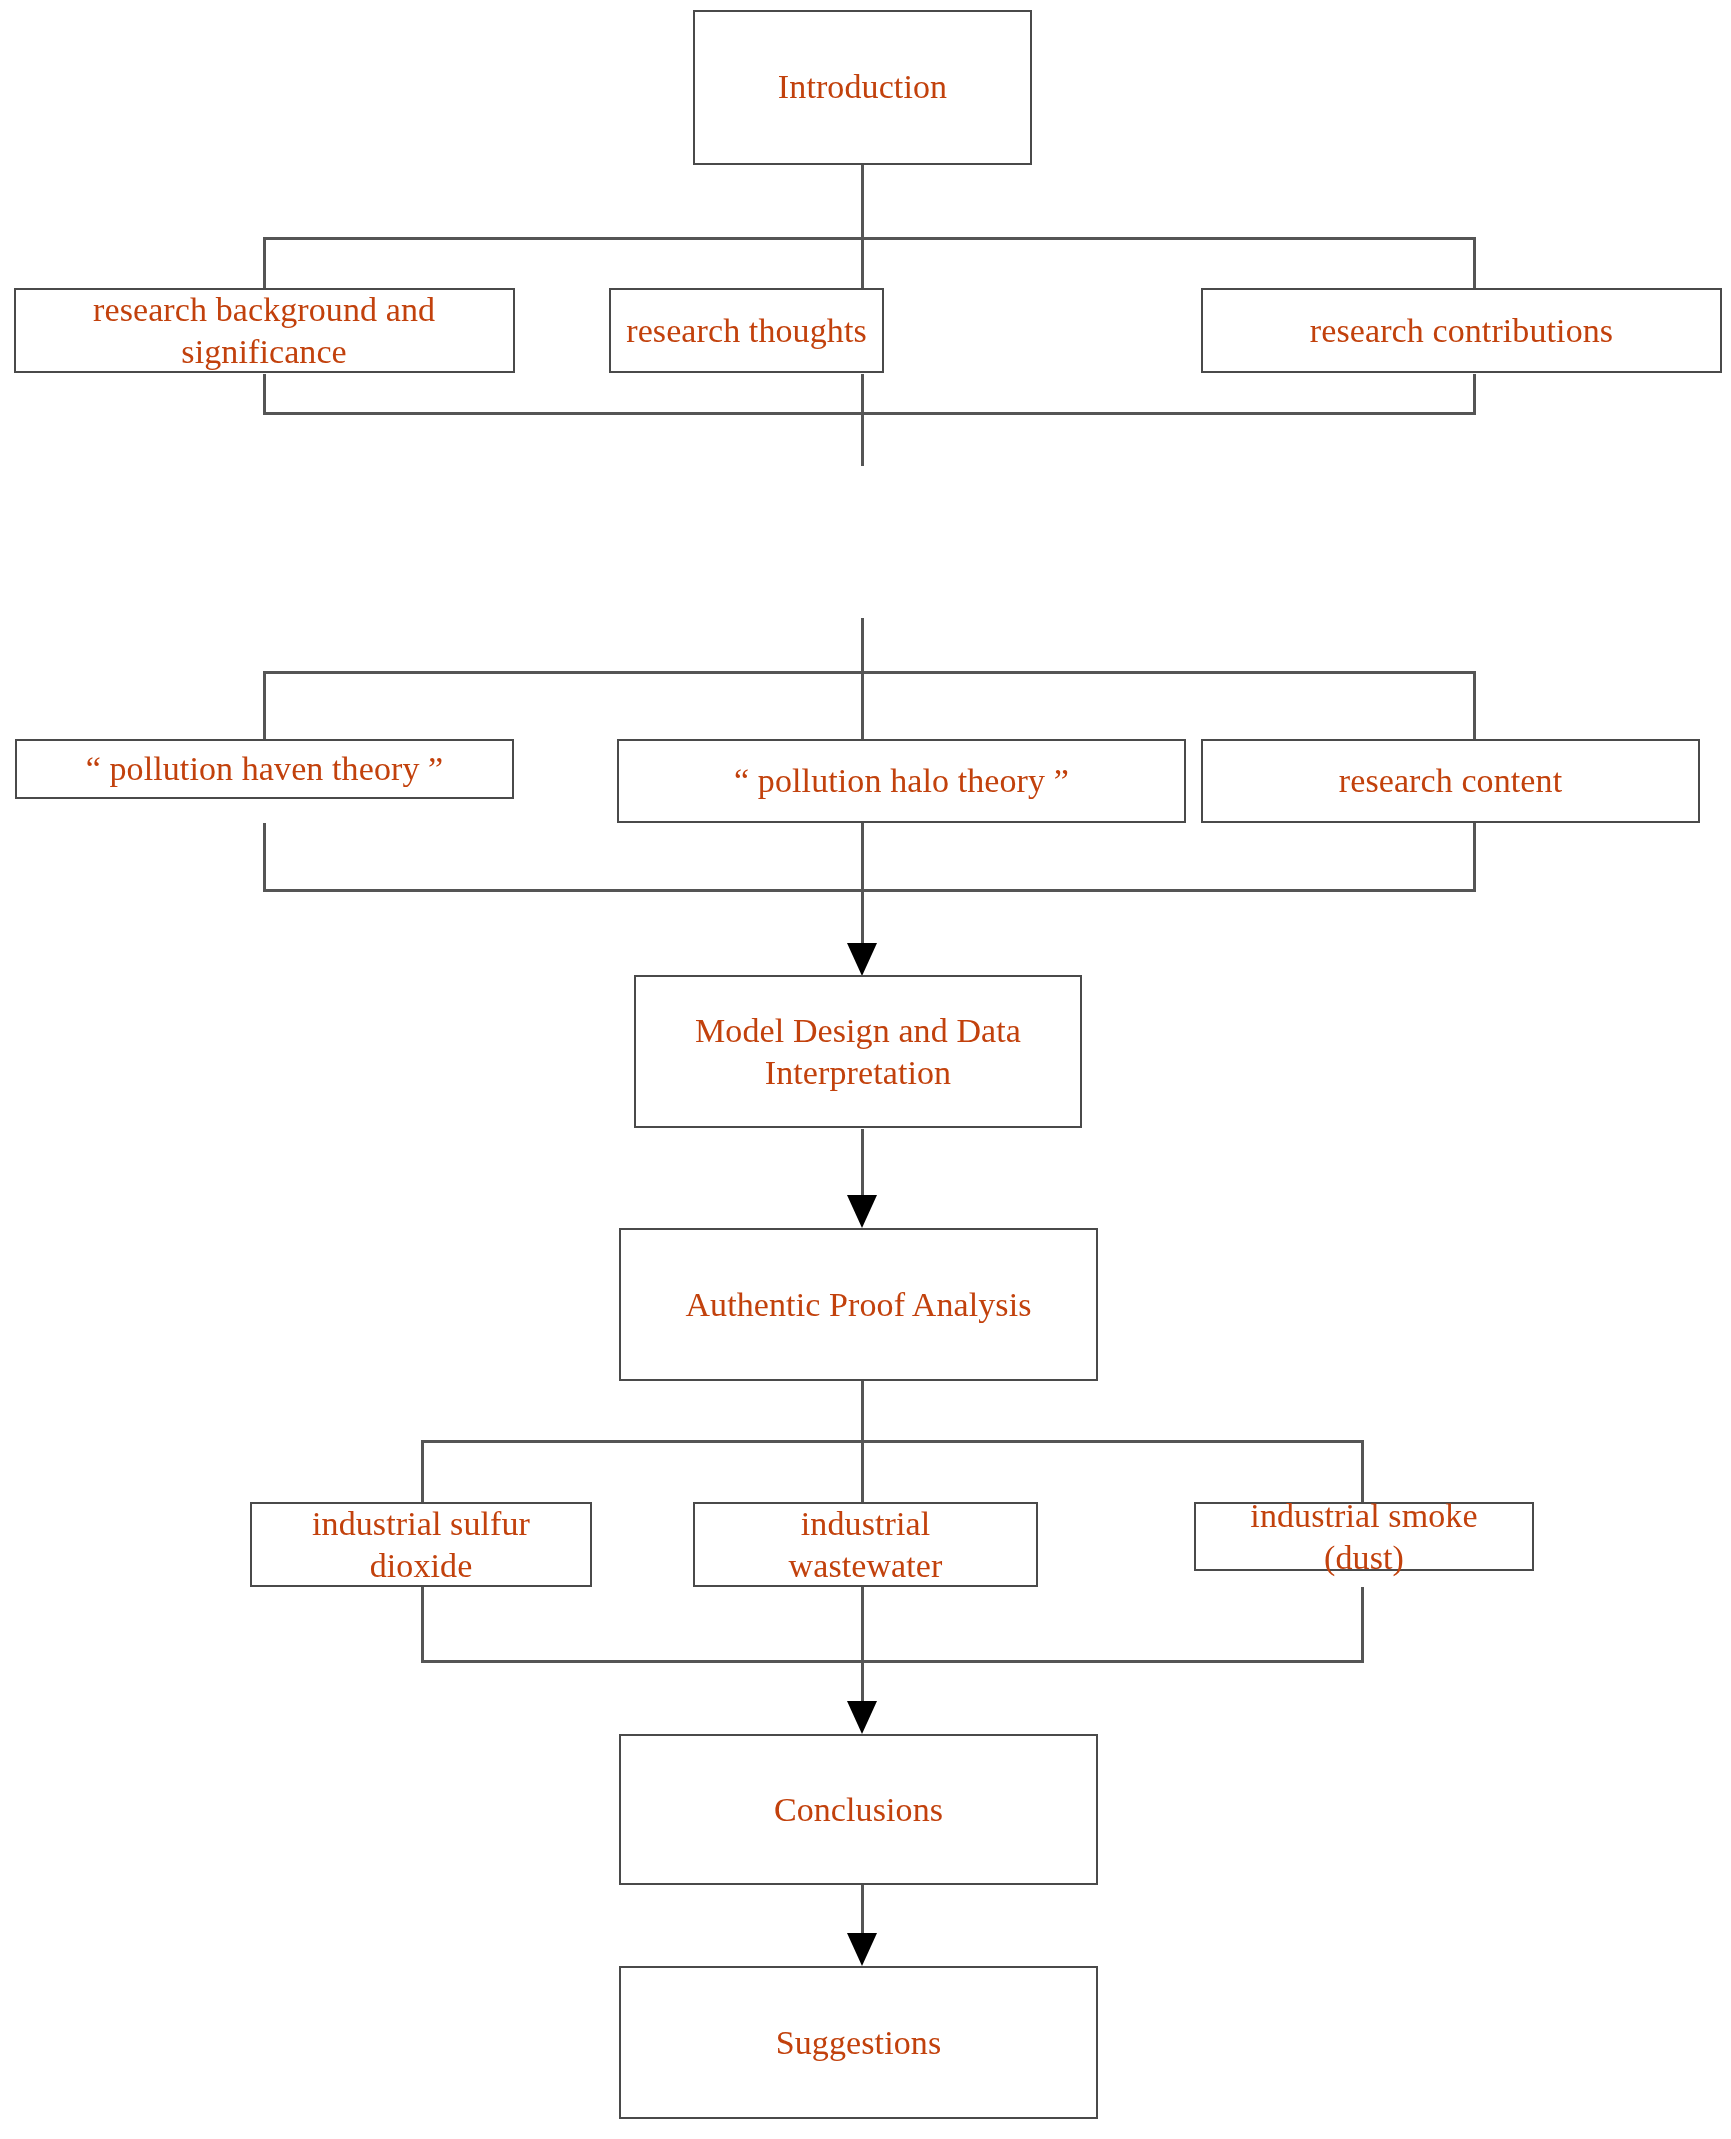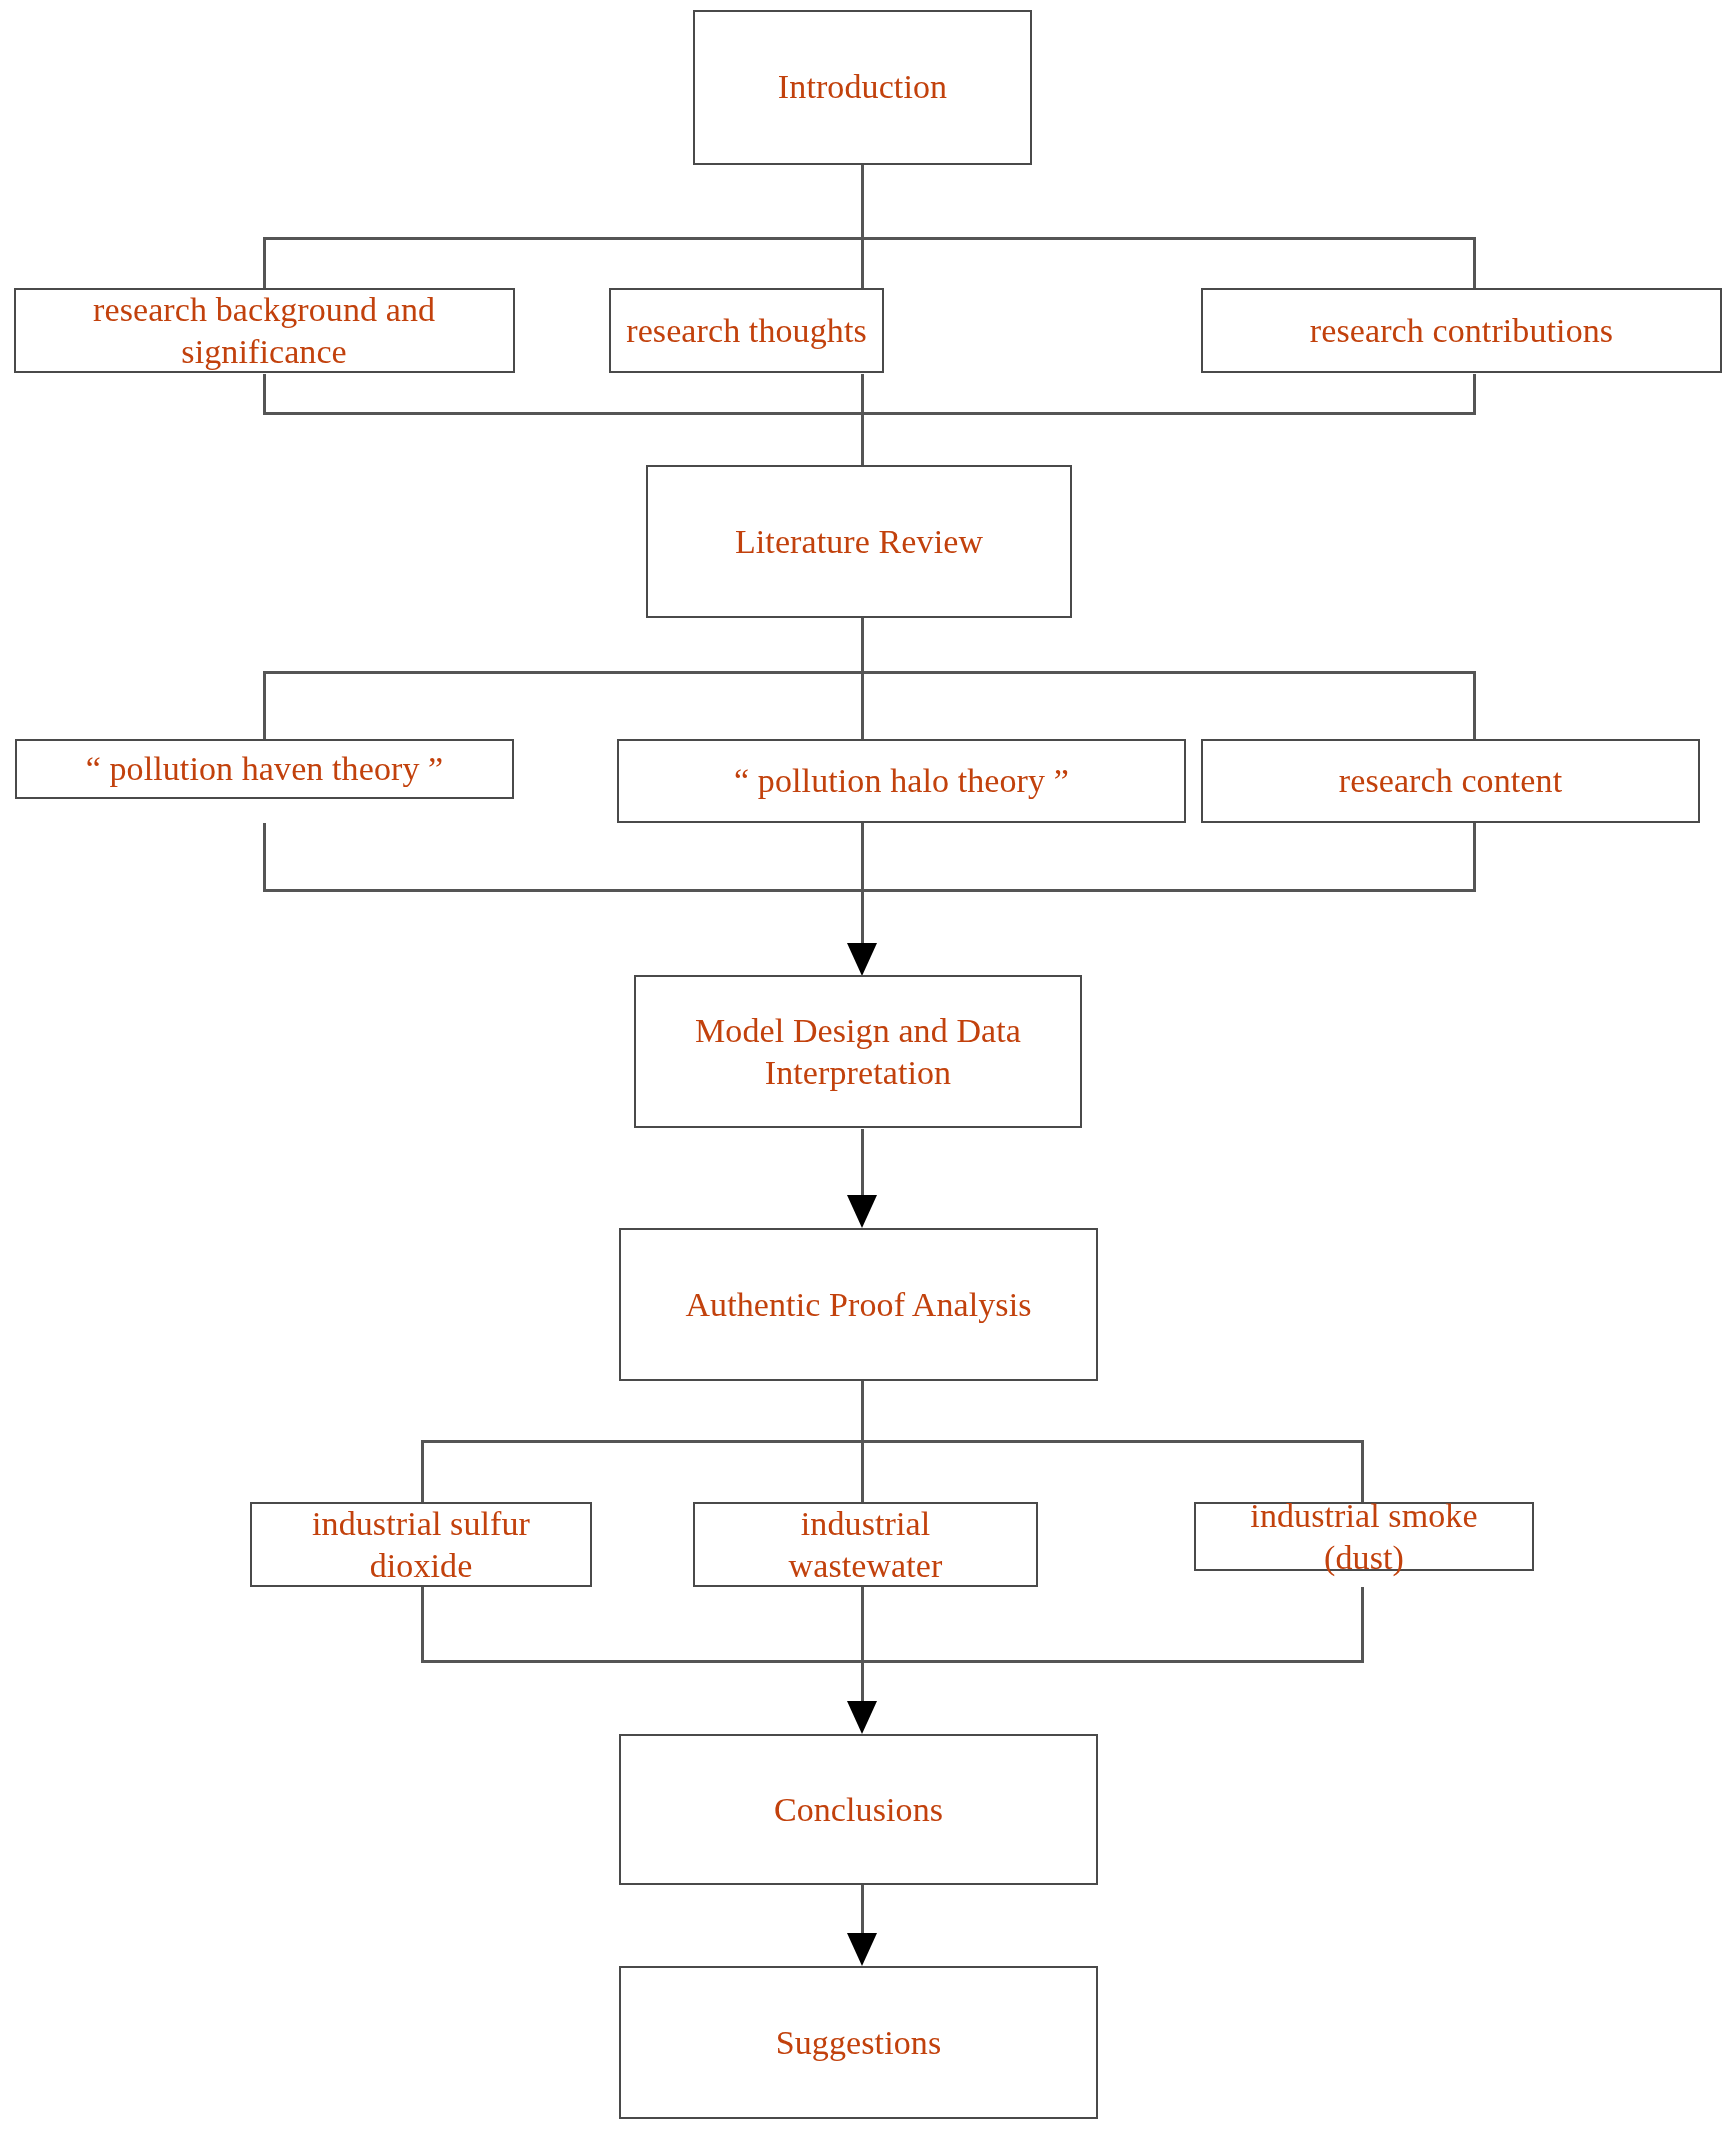--- a/index.html
+++ b/index.html
@@ -94,23 +94,20 @@
     <span class="node-label">research contributions</span>
   </div>
 
   <div class="conn-v" style="left:263px; top:374px; width:2.7px; height:41px;"></div>
   <div class="conn-v" style="left:1473px; top:374px; width:2.7px; height:41px;"></div>
   <div class="conn-v" style="left:861px; top:374px; width:2.7px; height:41px;"></div>
   <div class="conn-h" style="left:263px; top:412px; width:1213px; height:2.7px;"></div>
 
   <div class="conn-v" style="left:861px; top:412px; width:2.7px; height:54px;"></div>
 
-  <div class="node" style="left:646px; top:465px; width:426px; height:153px;">
-    <span class="node-label">Literature Review</span>
-  </div>
 
   <div class="conn-v" style="left:861px; top:618px; width:2.7px; height:56px;"></div>
 
   <div class="conn-h" style="left:263px; top:671px; width:1213px; height:2.7px;"></div>
   <div class="conn-v" style="left:263px; top:671px; width:2.7px; height:69px;"></div>
   <div class="conn-v" style="left:1473px; top:671px; width:2.7px; height:69px;"></div>
   <div class="conn-v" style="left:861px; top:671px; width:2.7px; height:69px;"></div>
 
   <div class="node" style="left:15px; top:739px; width:499px; height:60px;">
     <span class="node-label">“ pollution haven theory ”</span>

